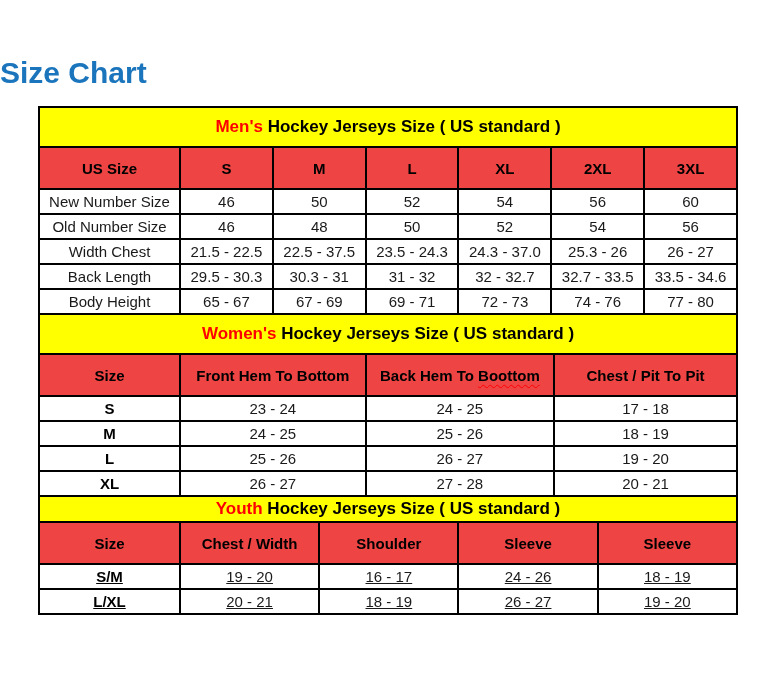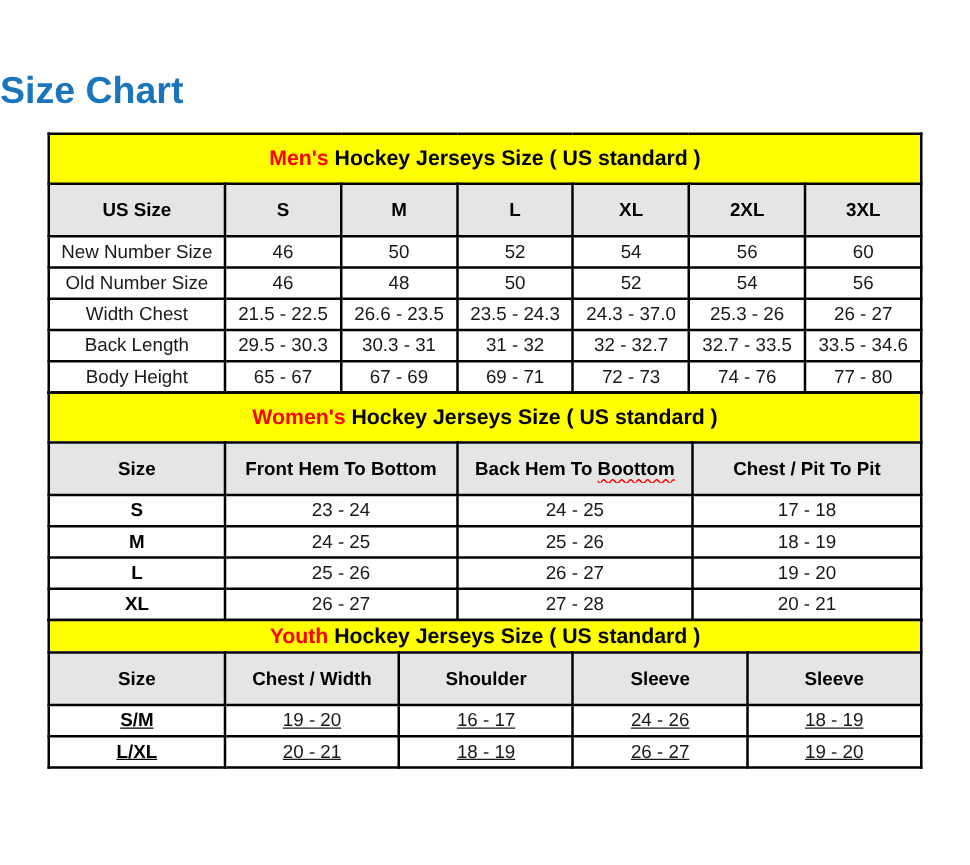--- a/index.html
+++ b/index.html
@@ -53,21 +53,21 @@
     font-weight:bold;
     color:#000000;
   }
   .t-youth tr.band-row th{ height:26px; }
   .band-accent{ color:var(--accent-red); }
   tr.head-row th{
     height:42px;
     font-size:15px;
     font-weight:bold;
     color:#000000;
-    background:#e5e5e5;
+    background:#ef4444;
   }
   table.size-table td{
     height:25px;
     font-size:15px;
     color:var(--text-dark);
     background:#ffffff;
   }
   .t-womens td{ height:26px; }
   .t-youth td{ height:28px;text-decoration:underline; }
   .bold-first td:first-child{ font-weight:bold; color:#000000; }
@@ -122,21 +122,21 @@
             <td>46</td>
             <td>48</td>
             <td>50</td>
             <td>52</td>
             <td>54</td>
             <td>56</td>
           </tr>
           <tr>
             <td>Width Chest</td>
             <td>21.5 - 22.5</td>
-            <td>26.6 - 23.5</td>
+            <td>22.5 - 37.5</td>
             <td>23.5 - 24.3</td>
             <td>24.3 - 37.0</td>
             <td>25.3 - 26</td>
             <td>26 - 27</td>
           </tr>
           <tr>
             <td>Back Length</td>
             <td>29.5 - 30.3</td>
             <td>30.3 - 31</td>
             <td>31 - 32</td>

